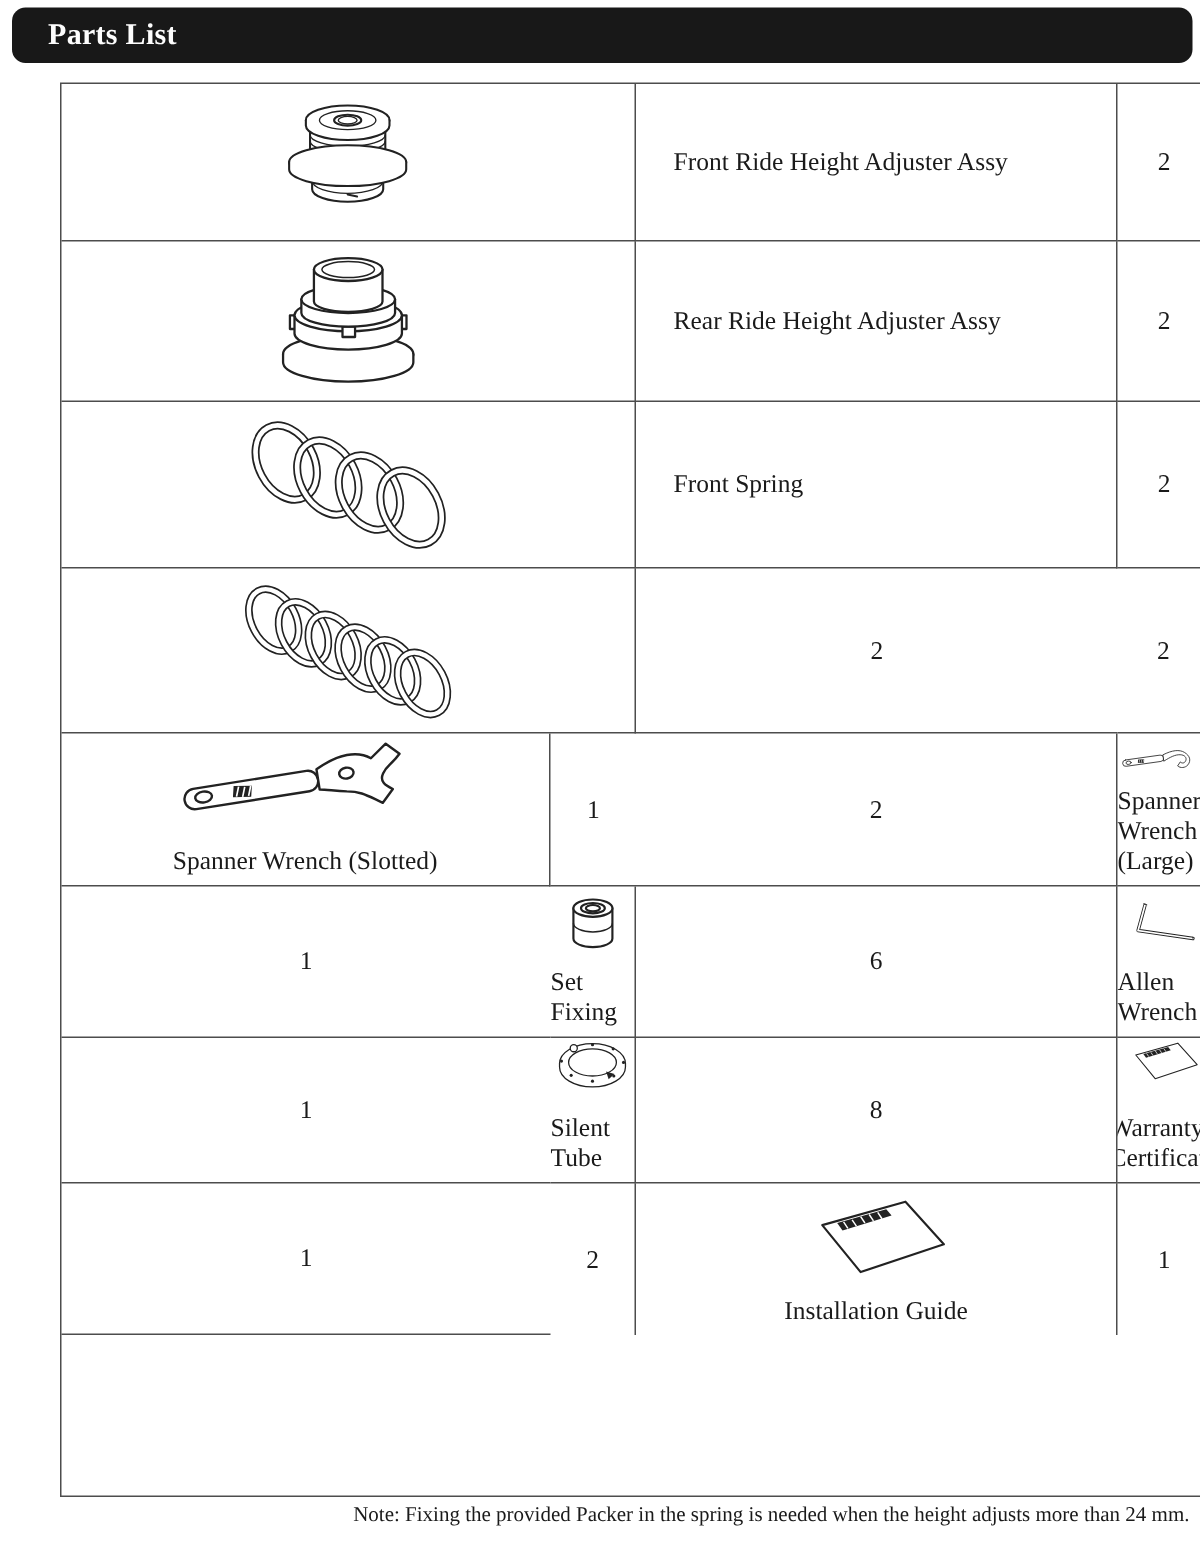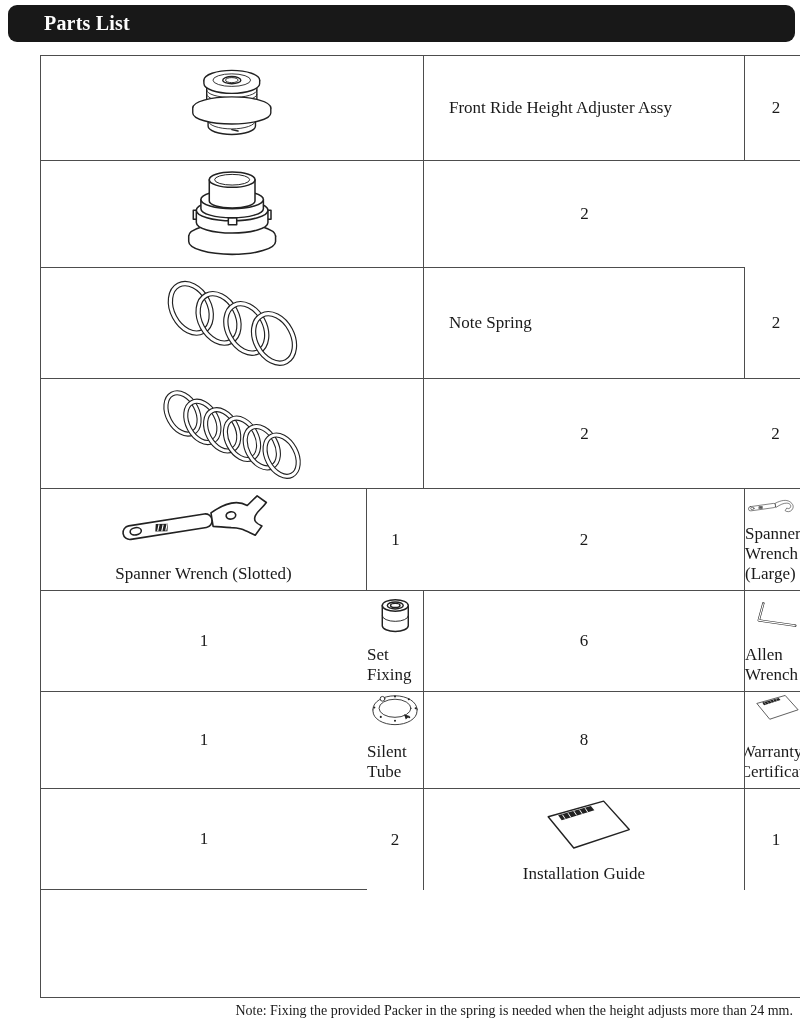--- a/index.html
+++ b/index.html
@@ -1,20 +1,20 @@
 <!DOCTYPE html>
 <html><head>
 <meta charset="utf-8">
 <style>
   html,body{margin:0;padding:0;background:#fff;}
   .page{position:relative;width:800px;height:1028px;background:#fff;
         font-family:"Liberation Serif", serif;color:#1a1a1a;overflow:hidden;}
   .header-bar{position:absolute;left:8px;top:5px;width:787px;height:37px;
         background:#181818;border-radius:9px;display:flex;align-items:center;}
-  .header-bar .title{color:#fdfdfd;font-weight:bold;font-size:20px;padding-left:36px;letter-spacing:.2px;}
+  .header-bar .title{color:#fdfdfd;font-weight:bold;font-size:20px;padding-left:24px;letter-spacing:.2px;}
   .parts-table{position:absolute;left:16px;top:55px;width:769px;height:943px;
         border:1px solid #4d4d4d;box-sizing:border-box;
         display:grid;
         grid-template-columns:326px 57px 321px 62px;
         grid-template-rows:105px 107px 111px 110px 102px 101px 97px 101px auto;margin-left:24px;}
   .cell{border-right:1px solid #4d4d4d;border-bottom:1px solid #4d4d4d;
         display:flex;align-items:center;justify-content:center;box-sizing:border-box;overflow:hidden;}
   .cell.nr{border-right:none;}
   .cell.nb{border-bottom:none;}
   .cell.img-span{grid-column:1 / 3;}
@@ -227,31 +227,34 @@
     </div>
     <div class="cell qty nr">
       <span>2</span>
     </div>
 
     <div class="cell img-span">
       <svg class="art" style="height:96px" viewBox="0 0 150 126">
           <use href="#sym-adj-rear"></use>
         </svg>
     </div>
+    <div class="cell desc">
+      <span>Rear Ride Height Adjuster Assy</span>
+    </div>
     <div class="cell qty nr">
       <span>2</span>
     </div>
 
     <div class="cell img-span">
       <svg class="art" style="height:94px" viewBox="0 0 186 122">
           <use href="#sym-spring-front"></use>
         </svg>
     </div>
     <div class="cell desc">
-      <span>Note Spring</span>
+      <span>Front Spring</span>
     </div>
     <div class="cell qty nr">
       <span>2</span>
     </div>
 
     <div class="cell img-span">
       <svg class="art" style="height:94px" viewBox="0 0 198 128">
           <use href="#sym-spring-rear"></use>
         </svg>
     </div>

